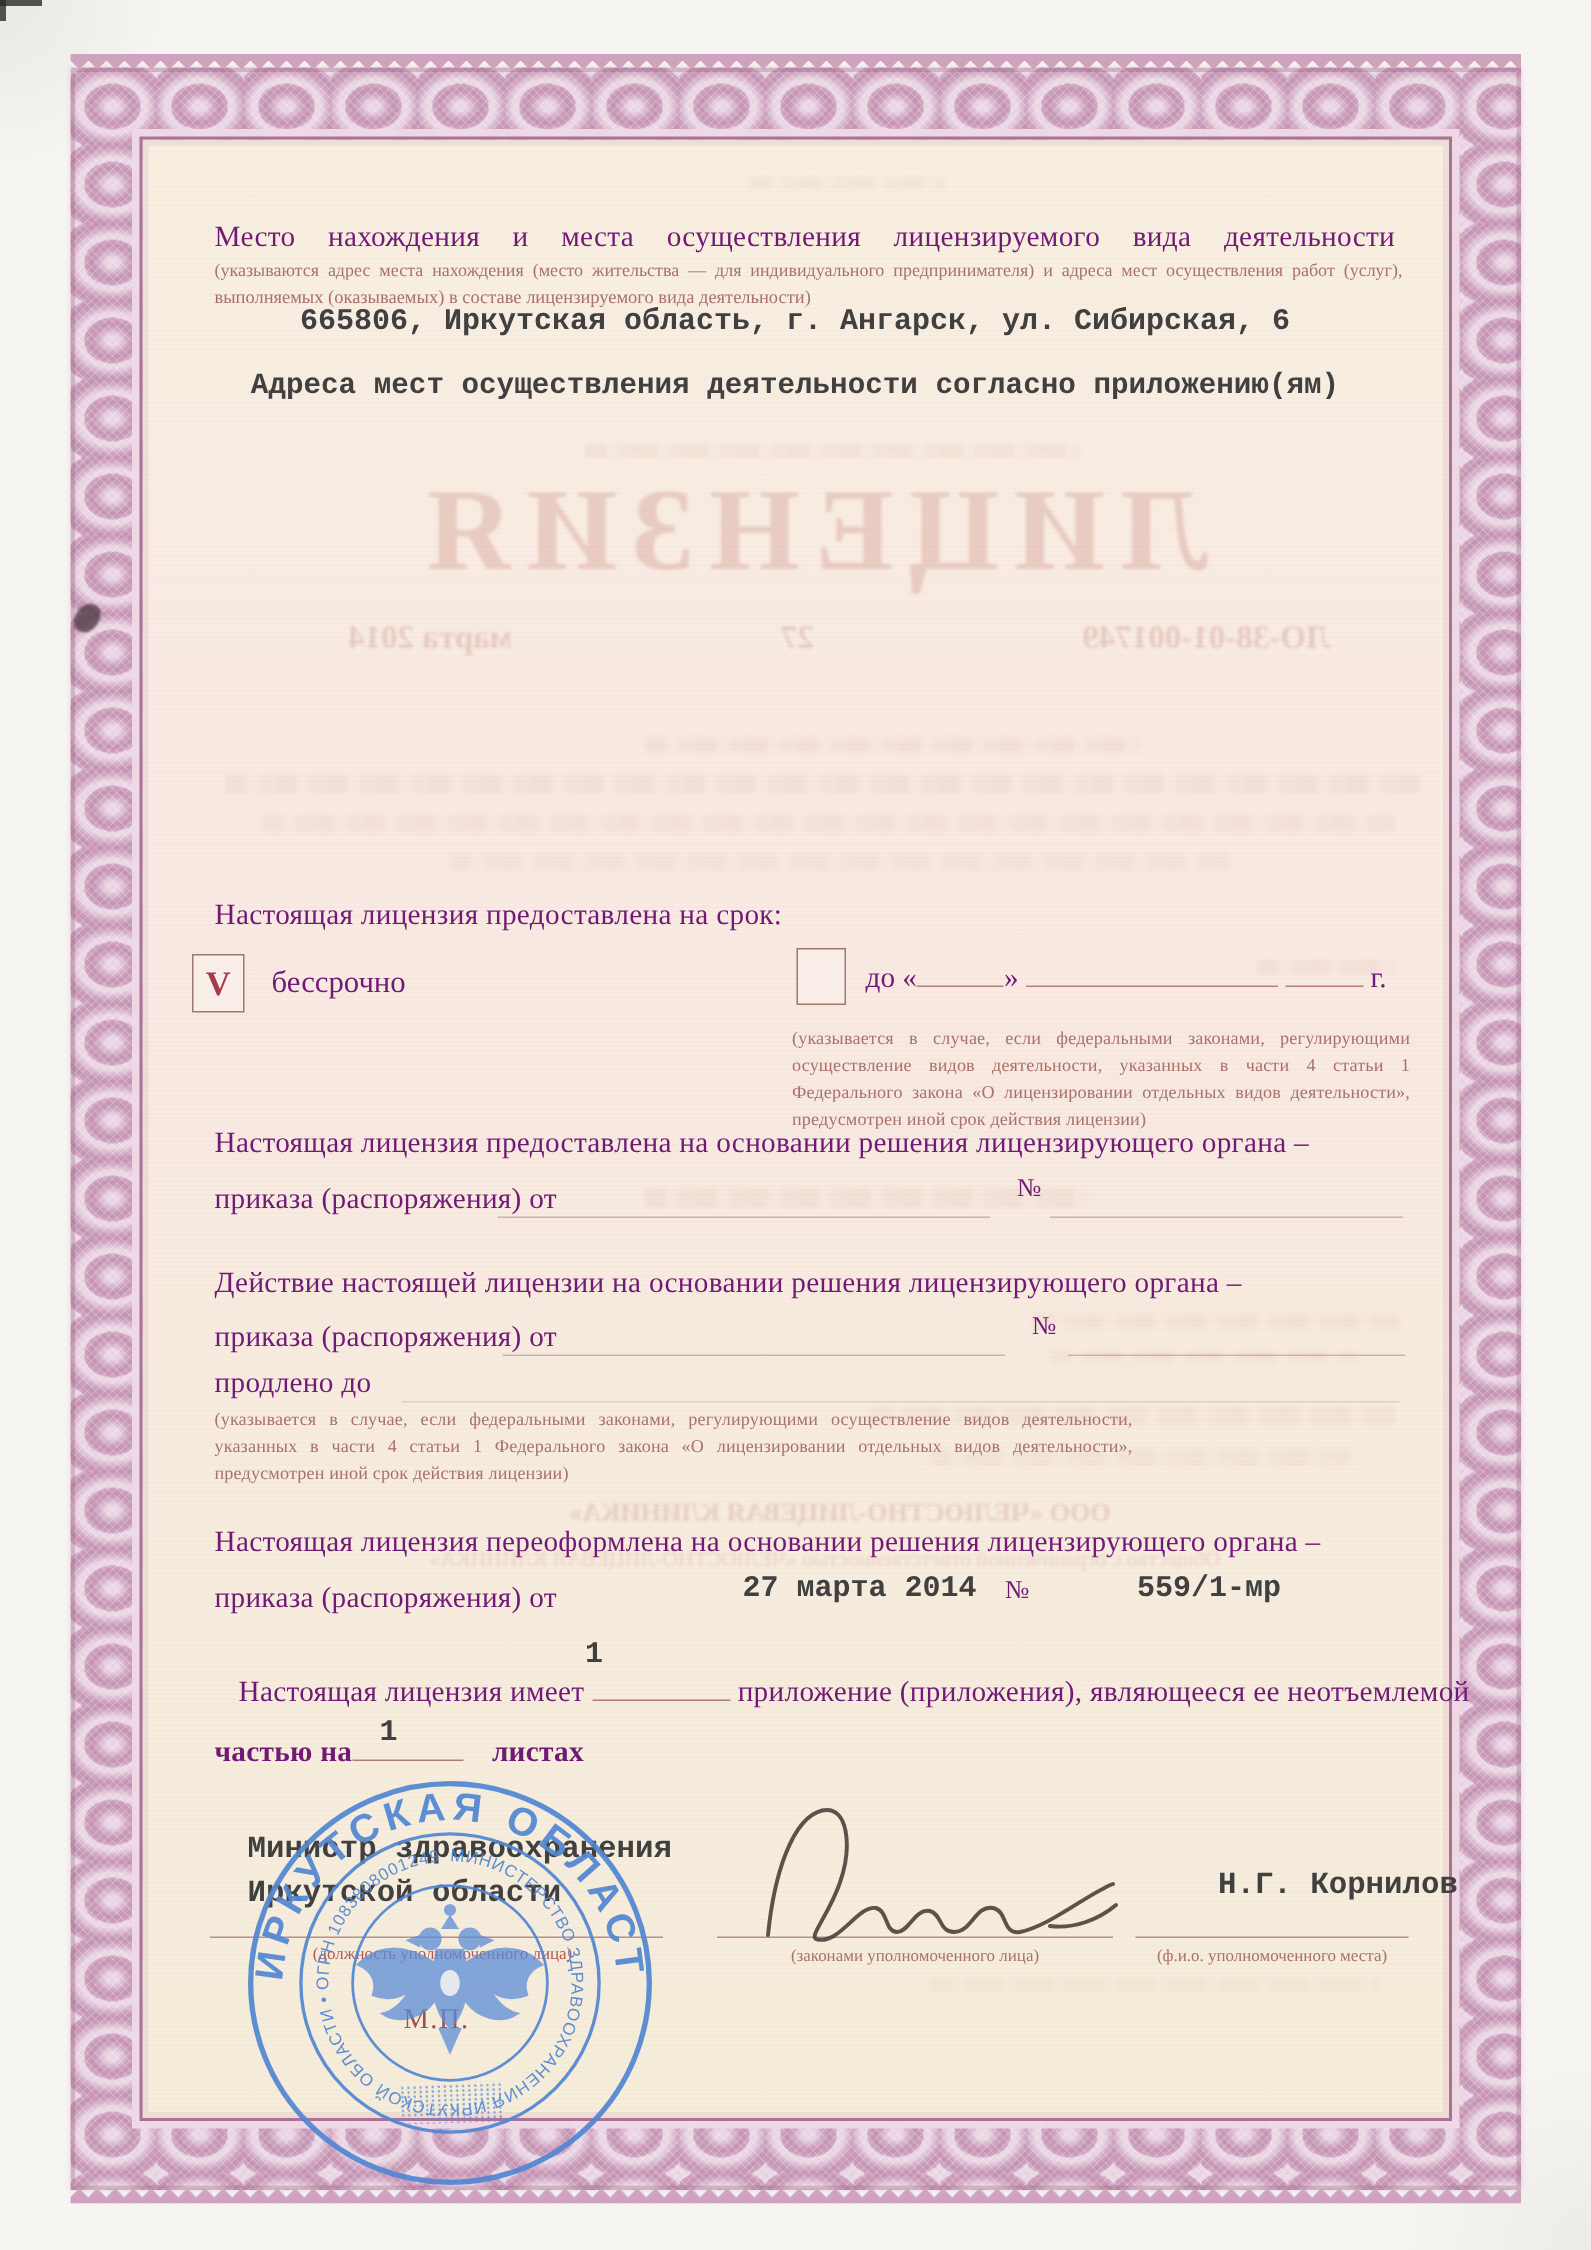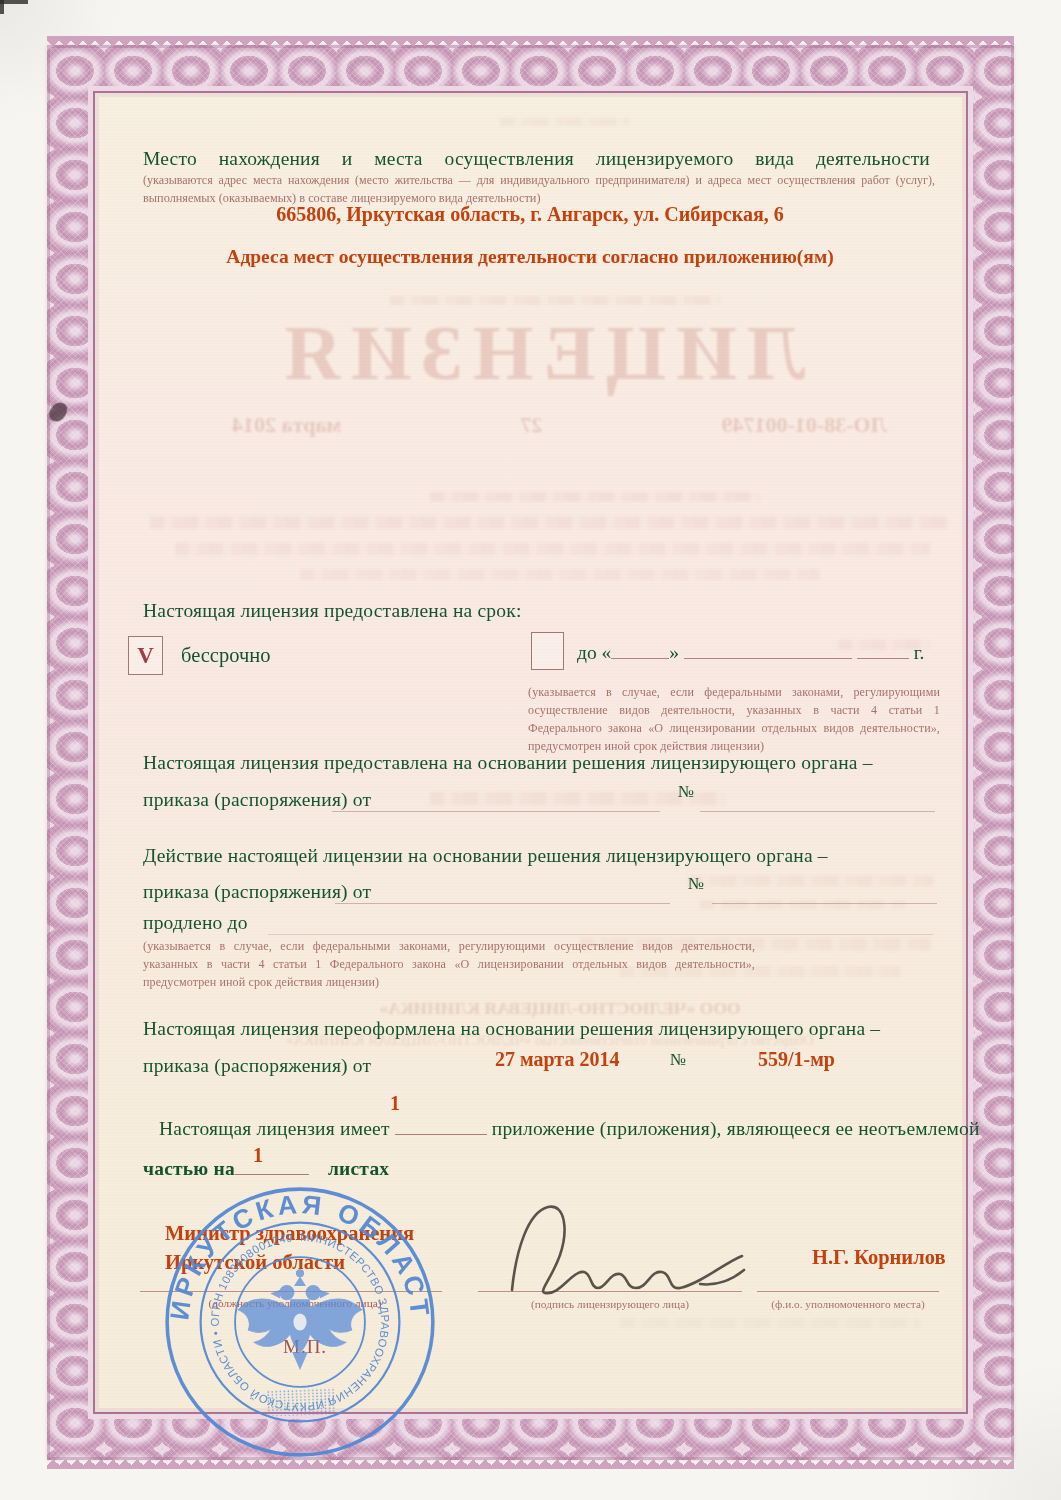--- a/index.html
+++ b/index.html
@@ -31,22 +31,22 @@
   
   .paper{
     position:absolute;inset:46px;
     border:2px solid #aa7396;
     box-shadow: 0 0 0 5px rgba(238,218,230,.95), inset 0 0 0 4px rgba(210,170,190,.22);
     background:
       repeating-linear-gradient(0deg, rgba(205,150,135,.035) 0 1px, transparent 1px 3px),
       linear-gradient(180deg,#f7efe0 0%, #f8ede2 14%, #f9eae4 30%, #f8e9e2 45%, #f7ebdf 62%, #f6eddd 80%, #f5ecda 100%);
   }
   
-  .t{position:absolute;color:#14532d;font-family:"Liberation Serif",serif;}
-  .f{position:absolute;color:#c2410c;font-family:Liberation Serif, serif;font-weight:bold;}
+  .t{position:absolute;color:#701a75;font-family:"Liberation Serif",serif;}
+  .f{position:absolute;color:#404040;font-family:Liberation Mono, monospace;font-weight:bold;}
   .big{font-size:19.5px;letter-spacing:.2px;}
   .note{font-size:12.1px;line-height:1.48;letter-spacing:.1px;color:#a8716b;text-align:justify;}
   .just{text-align:justify;text-align-last:justify;}
   .ctr{text-align:center;}
   .u{display:inline-block;border-bottom:1.2px solid rgba(150,85,85,.7);height:15px;}
   .rule{position:absolute;height:1px;background:rgba(150,85,85,.38);}
   .rule.strong{background:rgba(150,85,85,.6);}
   .box{position:absolute;border:1.6px solid rgba(140,100,90,.85);background:rgba(255,255,255,.25);}
   .vmark{position:absolute;inset:0;display:flex;align-items:center;justify-content:center;
     color:#a23c46;font-weight:bold;font-size:23px;font-family:"Liberation Serif",serif;}
@@ -158,24 +158,24 @@
 
 <div class="f" style="left:165px;top:1222px;font-size:20.5px;">Министр здравоохранения</div>
 <div class="f" style="left:165px;top:1251px;font-size:20.5px;">Иркутской области</div>
 <div class="f" style="left:812px;top:1246px;font-size:20.5px;">Н.Г. Корнилов</div>
 
 <div class="rule strong" style="left:140px;top:1291px;width:302px;"></div>
 <div class="rule strong" style="left:478px;top:1291px;width:264px;"></div>
 <div class="rule strong" style="left:757px;top:1291px;width:182px;"></div>
 
 <div class="label-small" style="left:160px;top:1297px;width:270px;color:#b05a52;">(должность уполномоченного лица)</div>
-<div class="label-small" style="left:478px;top:1298px;width:264px;">(подпись лицензирующего лица)</div>
+<div class="label-small" style="left:478px;top:1298px;width:264px;">(законами уполномоченного лица)</div>
 <div class="label-small" style="left:757px;top:1298px;width:182px;">(ф.и.о. уполномоченного места)</div>
 
-<div class="t" style="left:283px;top:1336px;font-size:19px;letter-spacing:1px;color:#a0524e;z-index:1;">М.П.</div>
+<div class="t" style="left:269px;top:1336px;font-size:19px;letter-spacing:1px;color:#a0524e;z-index:1;">М.П.</div>
 
 <div class="stamp-wrap" style="z-index:2;">
   <svg viewBox="0 0 280 280" width="284" height="284">
     <defs>
       <pattern id="speck" width="4" height="3" patternUnits="userSpaceOnUse">
         <circle cx="1" cy="1" r="0.8" fill="#5e8ed9"></circle>
       </pattern>
       <path id="arcTop" d="M 30 143 A 110 110 0 0 1 250 143" fill="none"></path>
       <path id="ringPath" d="M 140 60 a 80 80 0 1 1 -0.01 0" fill="none"></path>
     </defs>

